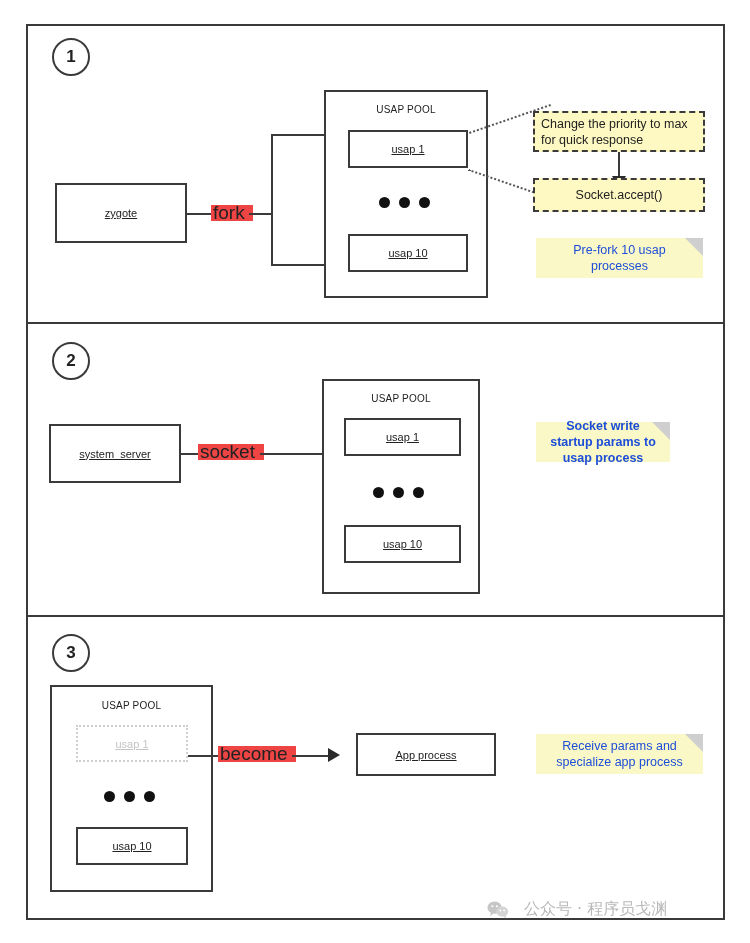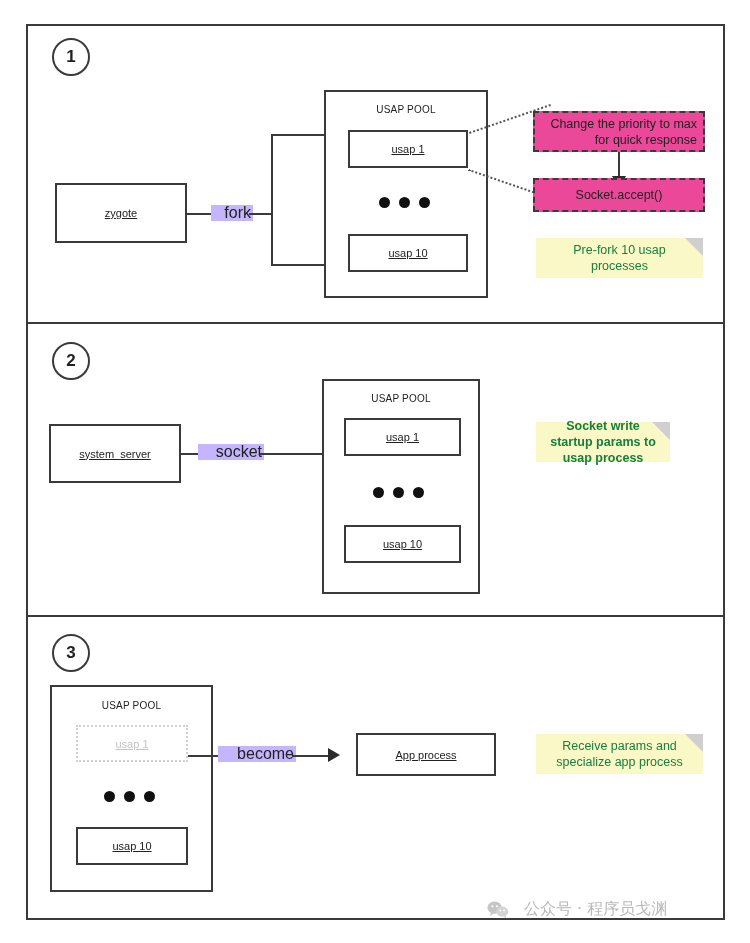--- a/index.html
+++ b/index.html
@@ -112,25 +112,25 @@
     height: 0;
     border-top: 2px solid #3a3a3a;
   }
   .vline {
     position: absolute;
     width: 0;
     border-left: 2px solid #3a3a3a;
   }
   .edge-label {
     position: absolute;
-    background: #c4b5fd;
-    font-size: 16px;
+    background: #ef4444;
+    font-size: 19px;
     color: #222;
     padding: 0 2px;
-    text-align: right;
+    text-align: left;
     line-height: 16px;
   }
   .arrowhead {
     position: absolute;
     width: 0;
     height: 0;
     border-top: 7px solid transparent;
     border-bottom: 7px solid transparent;
     border-left: 12px solid #2b2b2b;
   }
@@ -141,44 +141,44 @@
     border-left: 7px solid transparent;
     border-right: 7px solid transparent;
     border-top: 12px solid #2b2b2b;
   }
 
   
   .callout {
     position: absolute;
     box-sizing: border-box;
     border: 2px dashed #3a3a3a;
-    background: #ec4899;
+    background: #fef9c3;
     display: flex;
     align-items: center;
     justify-content: center;
-    text-align: right;
+    text-align: left;
     font-size: 12.5px;
     line-height: 16px;
     color: #222;
     padding: 2px 6px;
   }
 
   
   .leader {
     position: absolute;
     height: 0;
     border-top: 2px dotted #555;
     transform-origin: 0 0;
   }
 
   
   .note {
     position: absolute;
     background: #fbf8c8;
-    color: #15803d;
+    color: #1d4ed8;
     font-size: 12.5px;
     line-height: 16px;
     text-align: center;
     display: flex;
     align-items: center;
     justify-content: center;
     padding: 12px 10px;
     box-sizing: border-box;
   }
   .note-fold {

